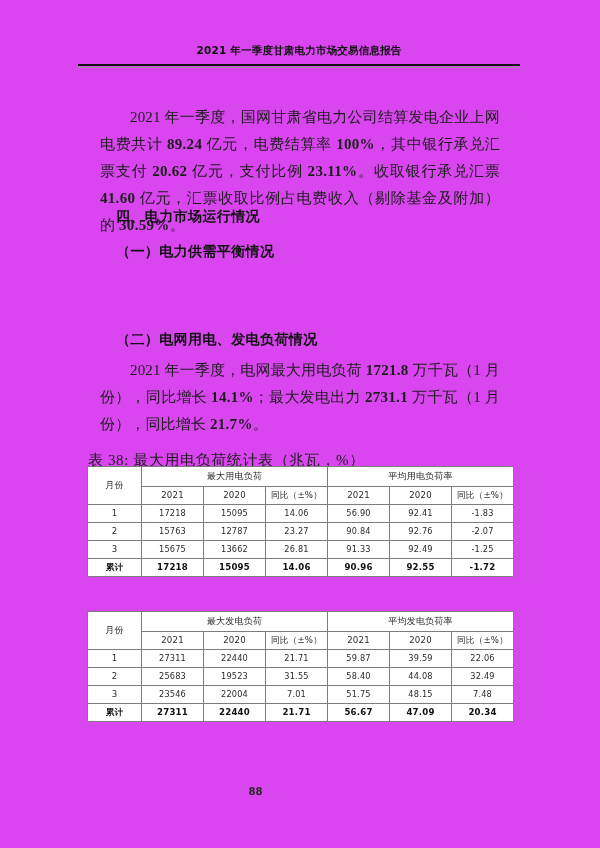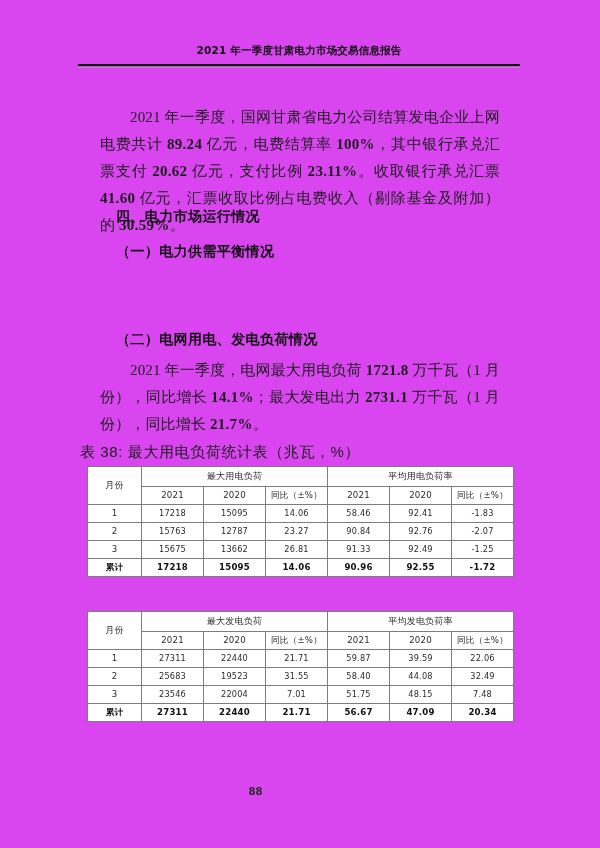--- a/index.html
+++ b/index.html
@@ -66,26 +66,26 @@
     margin: 0;
     font-size: 14px;
     line-height: 27px;
     font-weight: 700;
     text-indent: 2em;
     font-family: "DejaVu Sans", "Liberation Sans", sans-serif;
     letter-spacing: 0.4px;
     color: #111111;
   }
   .cap {
-    margin: 0;
+    margin: 8px;
     font-size: 15px;
     line-height: 22px;
     letter-spacing: 0.6px;
     color: #1c1c1c;
-    font-family: Liberation Sans, sans-serif;
+    font-family: Liberation Serif, serif;
   }
 
   
   table.stat {
     border-collapse: collapse;
     width: 426px;
     table-layout: fixed;
     font-family: "DejaVu Sans", "Liberation Sans", sans-serif;
     background: #ffffff;
   }
@@ -199,21 +199,21 @@
           <th class="sub">2020</th>
           <th class="sub">同比（±%）</th>
         </tr>
       </thead>
       <tbody>
         <tr>
           <td class="mon-cell">1</td>
           <td>17218</td>
           <td>15095</td>
           <td>14.06</td>
-          <td>58.46</td>
+          <td>56.90</td>
           <td>92.41</td>
           <td>-1.83</td>
         </tr>
         <tr>
           <td class="mon-cell">2</td>
           <td>15763</td>
           <td>12787</td>
           <td>23.27</td>
           <td>90.84</td>
           <td>92.76</td>

